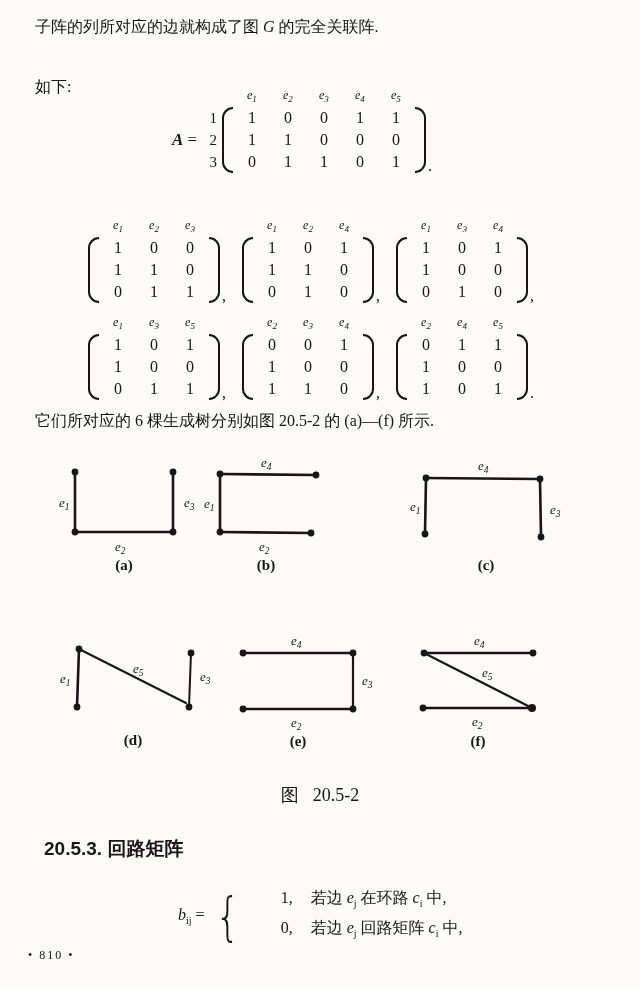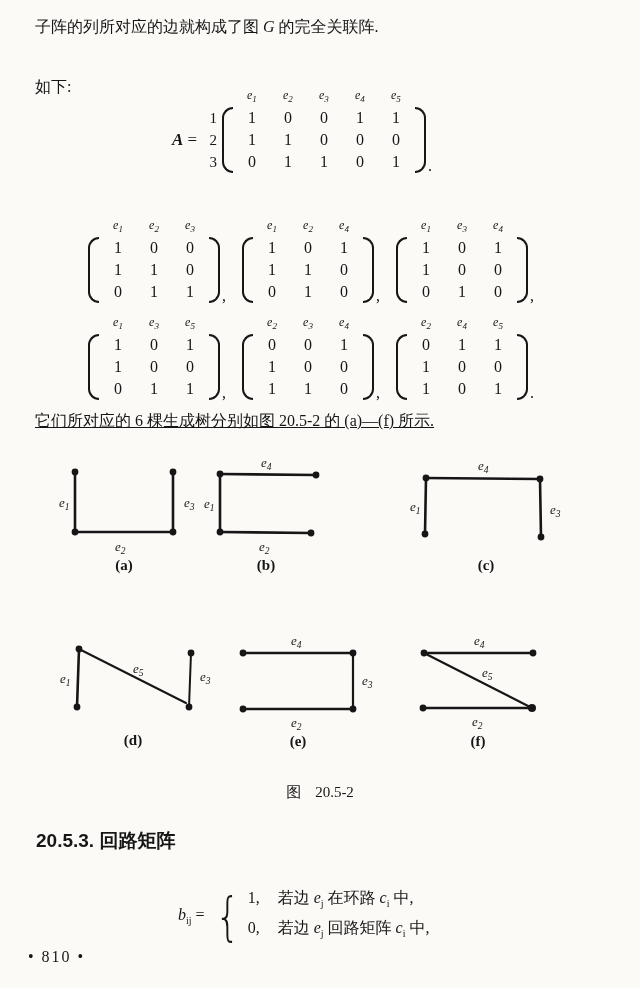--- a/index.html
+++ b/index.html
@@ -28,31 +28,31 @@
   .m-paren.r{border-left:none;border-radius:0 14px 14px 0;margin-left:1px;}
   .m-trail{align-self:flex-end;font-size:16px;margin-left:2px;line-height:14px;}
   .m-group{display:flex;gap:16px;align-items:flex-start;}
   
   svg{position:absolute;overflow:visible;}
   .edge{stroke:#161616;stroke-width:2.6;stroke-linecap:round;}
   .vtx{fill:#161616;}
   .elbl{font-size:13px;font-style:italic;font-family:"Liberation Serif","DejaVu Serif",serif;fill:#161616;}
   .esub{font-size:9.5px;}
   .figlab{font-size:15px;font-weight:bold;font-family:"Liberation Serif","DejaVu Serif",serif;fill:#161616;}
-  .caption{width:640px;text-align:center;font-size:15px;}
+  .caption{width:640px;text-align:center;font-size:18px;}
   .caption .sp{display:inline-block;width:14px;}
   .section-h{font-size:19px;font-weight:bold;font-family:"Liberation Sans","DejaVu Sans",sans-serif;}
   
   .formula{display:flex;align-items:center;}
   .f-lhs{font-size:16px;margin-right:6px;}
   .f-brace{font-family:"DejaVu Sans",sans-serif;font-size:52px;font-weight:200;line-height:1;transform:scaleX(.75);margin-right:4px;}
   .f-cases{display:flex;flex-direction:column;}
-  .f-case{font-size:16px;line-height:24px;white-space:pre;}
+  .f-case{font-size:16px;line-height:24px;white-space:pre;margin-left:33px;}
   .f-case .val{margin-right:14px;}
-  .pagenum{font-size:16px;letter-spacing:2px;}
+  .pagenum{font-size:12px;letter-spacing:2px;}
 </style>
 </head>
 <body>
 
 <div class="page">
 
   <p class="blk txt" style="left:35px;top:12px;width:580px;"><span>子阵的列所对应的边就构成了图 </span><i>G</i><span> 的完全关联阵.</span></p>
 
   <p class="blk txt" style="left:35px;top:56px;margin-top:16px;"><span>如下:</span></p>
 
@@ -232,21 +232,21 @@
             <span class="m-c">1</span>
             <span class="m-c">0</span>
             <span class="m-c">1</span>
           </div>
           <span class="m-paren r"></span>
           <span class="m-trail">.</span>
         </div>
       </div>
   </div>
 
-  <p class="blk txt" style="left:35px;top:406px;width:580px;text-decoration:underline;"><span>它们所对应的 6 棵生成树分别如图 20.5-2 的 (a)—(f) 所示.</span></p>
+  <p class="blk txt" style="left:35px;top:406px;width:580px;"><span>它们所对应的 6 棵生成树分别如图 20.5-2 的 (a)—(f) 所示.</span></p>
 
   <svg style="left:55px;top:456px;" width="150" height="120" viewBox="0 0 150 120">
     <line class="edge" x1="20" y1="16" x2="20" y2="76"></line>
     <line class="edge" x1="20" y1="76" x2="118" y2="76"></line>
     <line class="edge" x1="118" y1="16" x2="118" y2="76"></line>
     <circle class="vtx" cx="20" cy="16" r="3.4"></circle>
       <circle class="vtx" cx="20" cy="76" r="3.4"></circle>
       <circle class="vtx" cx="118" cy="76" r="3.4"></circle>
       <circle class="vtx" cx="118" cy="16" r="3.4"></circle>
     <text class="elbl" x="4" y="51"><tspan>e</tspan><tspan class="esub" dy="3">1</tspan></text>
@@ -320,21 +320,21 @@
       <circle class="vtx" cx="25" cy="75" r="3.4"></circle>
       <circle class="vtx" cx="134" cy="75" r="4"></circle>
     <text class="elbl" x="76" y="12"><tspan>e</tspan><tspan class="esub" dy="3">4</tspan></text>
     <text class="elbl" x="84" y="44"><tspan>e</tspan><tspan class="esub" dy="3">5</tspan></text>
     <text class="elbl" x="74" y="93"><tspan>e</tspan><tspan class="esub" dy="3">2</tspan></text>
     <text class="figlab" x="80" y="113" text-anchor="middle">(f)</text>
   </svg>
 
   <div class="blk caption" style="left:0;top:783px;"><span>图</span><span class="sp"></span><span>20.5-2</span></div>
 
-  <h2 class="blk section-h" style="left:28px;top:820px;margin:8px;"><span>20.5.3.</span> <span>回路矩阵</span></h2>
+  <h2 class="blk section-h" style="left:28px;top:820px;margin:16px;"><span>20.5.3.</span> <span>回路矩阵</span></h2>
 
 
   <div class="blk formula" style="left:178px;top:886px;">
     <span class="f-lhs"><i>b</i><sub>ij</sub><span> = </span></span>
     <span class="f-brace">{</span>
     <div class="f-cases">
       <div class="f-case"><span class="val">1,</span><span> 若边 </span><i>e</i><sub>j</sub><span> 在环路 </span><i>c</i><sub>i</sub><span> 中,</span></div>
       <div class="f-case"><span class="val">0,</span><span> 若边 </span><i>e</i><sub>j</sub><span> 回路矩阵 </span><i>c</i><sub>i</sub><span> 中,</span></div>
     </div>
   </div>

